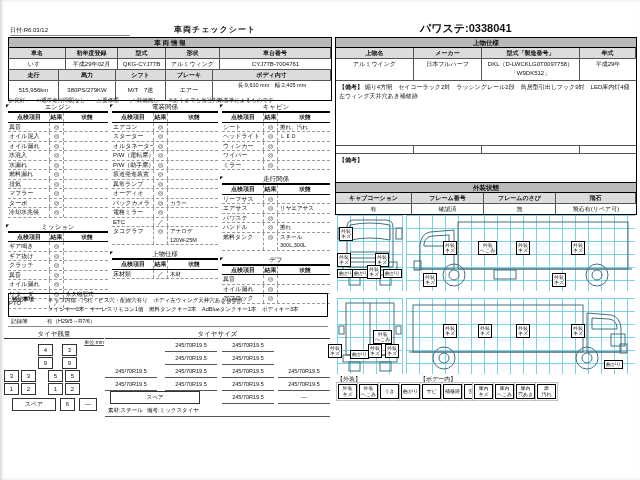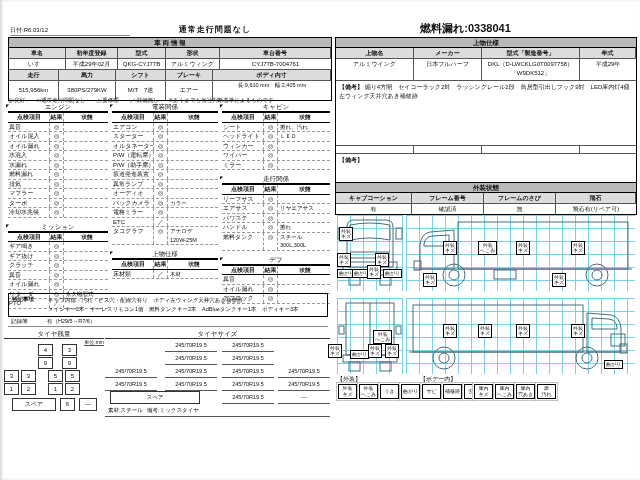--- a/index.html
+++ b/index.html
@@ -91,22 +91,22 @@
   .dleg-chip{border:1px solid #000;box-shadow:0 0 0 1.5px #fff,0 0 0 2px #888;background:#fff;width:17px;height:13px;
         display:flex;align-items:center;justify-content:center;font-size:5px;line-height:5.5px;text-align:center;white-space:pre-line;}
   svg path,svg rect,svg circle,svg line{fill:none;stroke:#44707e;stroke-width:1;}
 </style>
 </head>
 <body>
 
 <div id="page">
 
   <div class="abs hdr-date">日付:R6.03/12</div>
-  <div class="abs hdr-title">通常走行問題なし</div>
-  <div class="abs hdr-ctrl">燃料漏れ:0338041</div>
+  <div class="abs hdr-title">車両チェックシート</div>
+  <div class="abs hdr-ctrl">パワステ:0338041</div>
 
   <div class="abs vinfo">
     <div class="vtitle">車 両 情 報</div>
     <div class="vg1">
       <div class="vc vh">車名</div>
       <div class="vc vh">初年度登録</div>
       <div class="vc vh">型式</div>
       <div class="vc vh">形状</div>
       <div class="vc vh">車台番号</div>
       <div class="vc">いすゞ</div>

